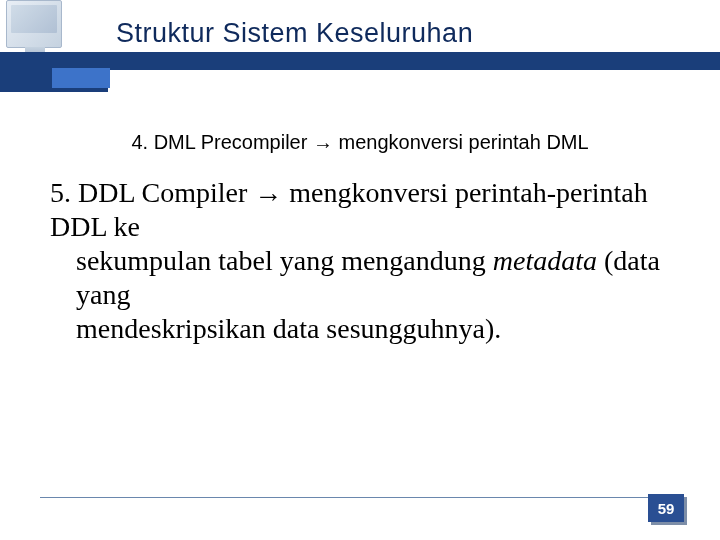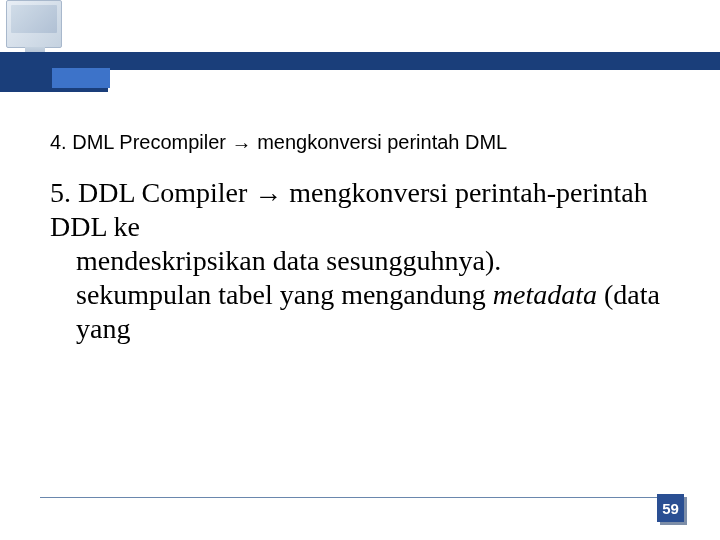--- a/index.html
+++ b/index.html
@@ -85,20 +85,21 @@
     top: 130px;
   }
   .item {
     margin-bottom: 20px;
     color: #000;
   }
   .item-1 {
     font-family: Verdana, Geneva, sans-serif;
     font-size: 20px;
     line-height: 1.28;
+    text-align: center;
   }
   .item-1 .num {
     display: inline;
   }
   .item-1 .body-indent {
     padding-left: 30px;
   }
   .item-2 {
     font-family: "Times New Roman", Times, serif;
     font-size: 28px;
@@ -113,61 +114,62 @@
     left: 40px;
     right: 40px;
     bottom: 42px;
     height: 1px;
     background: #6a87ad;
   }
   .page-badge {
     position: absolute;
     right: 36px;
     bottom: 18px;
-    width: 27px;
+    width: 36px;
     height: 28px;
     background: #2a4f93;
     box-shadow: 3px 3px 0 #7d8ea8;
     color: #fff;
     font-family: Arial, sans-serif;
     font-weight: bold;
     font-size: 15px;
     display: flex;
     align-items: center;
     justify-content: center;
   }
 </style>
 </head>
 <body>
 
 <div class="header-region">
   <div class="monitor-illustration"></div>
   <div class="title-bar"></div>
   <div class="title-bar-left"></div>
   <div class="title-tab"></div>
+  <div class="title-text">Struktur Sistem Keseluruhan</div>
 </div>
 
 <div class="content">
 
   <div class="item item-1">
     <span class="num">4.</span>
     <span> </span><span>DML Precompiler</span>
     <span> </span><span>→</span>
     <span> </span><span>mengkonversi perintah DML</span>
   </div>
 
   <div class="item item-2">
     <span class="num">5.</span>
     <span> </span><span>DDL Compiler</span>
     <span> </span><span>→</span>
     <span> </span><span>mengkonversi perintah-perintah DDL ke</span>
-    <div class="body-indent">mendeskripsikan data sesungguhnya).</div>
     <div class="body-indent">
       <span>sekumpulan tabel yang mengandung </span><span class="italic">metadata</span><span> (data yang</span>
     </div>
+    <div class="body-indent">mendeskripsikan data sesungguhnya).</div>
   </div>
 
 </div>
 
 <div class="footer-line"></div>
 <div class="page-badge">
   <span>59</span>
 </div>
 
 </body></html>

